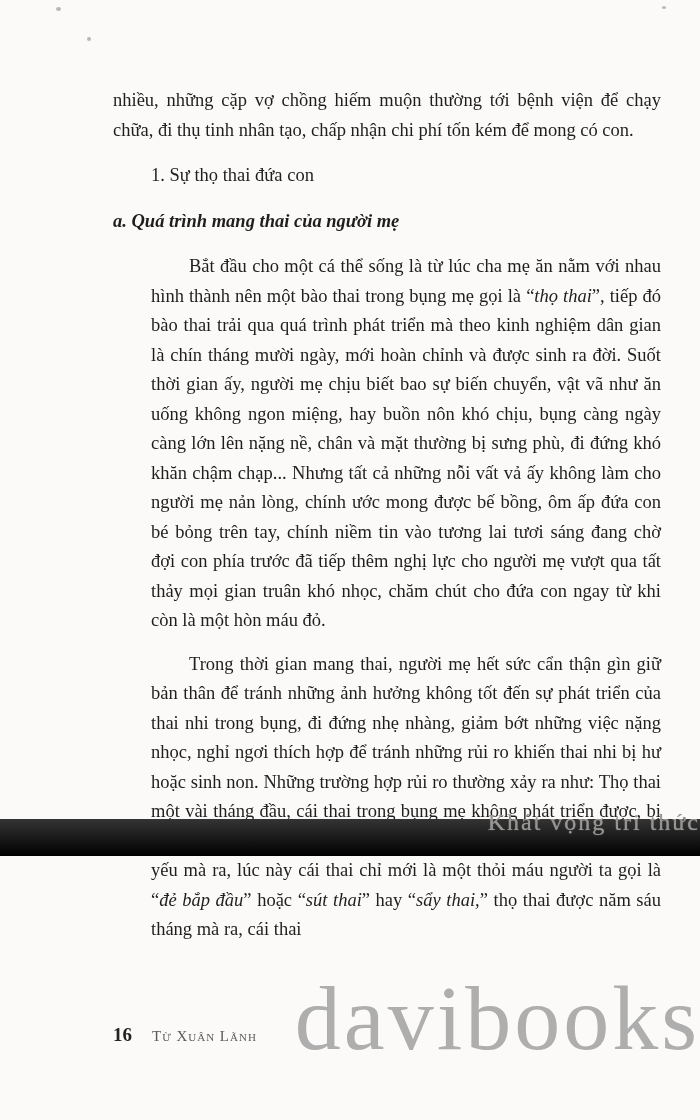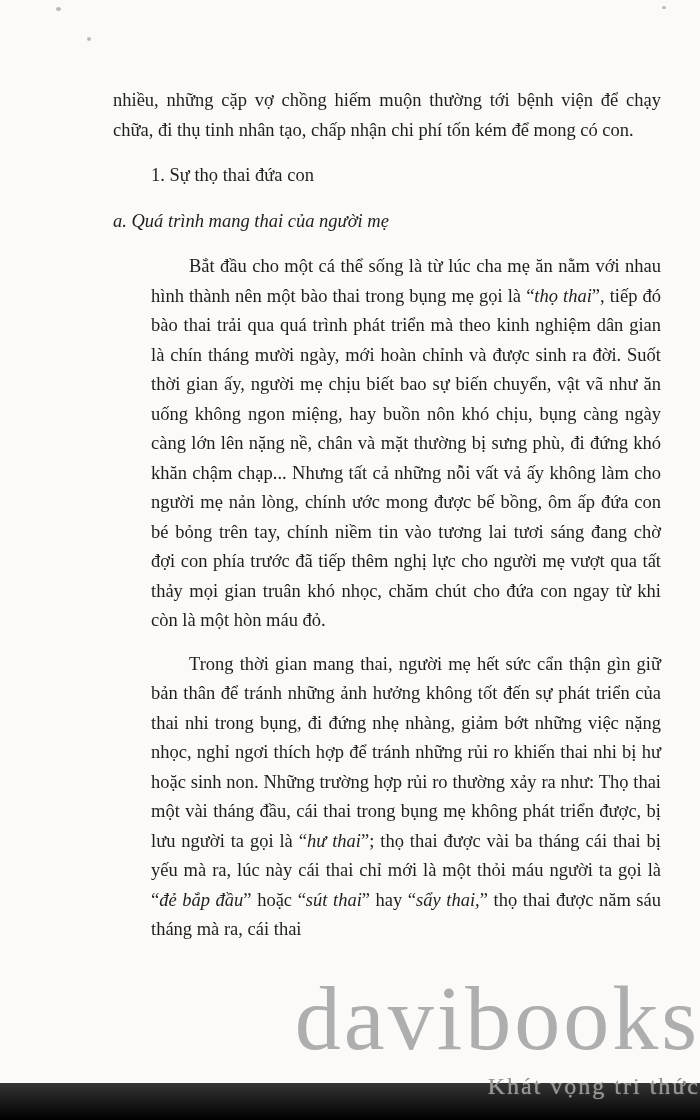--- a/index.html
+++ b/index.html
@@ -11,21 +11,21 @@
     height: 1120px;
     background: #fbfaf8;
     overflow: hidden;
     position: relative;
     font-family: "Liberation Serif", "DejaVu Serif", serif;
     color: #1e1e1e;
   }
   .page {
     position: relative;
     width: 700px;
-    height: 1120px;
+    height: 856px;
   }
   .content {
     position: absolute;
     top: 86px;
     left: 113px;
     width: 548px;
   }
   .para {
     font-size: 18.5px;
     line-height: 29.5px;
@@ -37,21 +37,21 @@
   .heading {
     font-size: 18.5px;
     line-height: 29.5px;
     font-weight: normal;
     margin: 16px 0 16px 0;
     text-indent: 38px;
   }
   .subheading {
     font-size: 18.5px;
     line-height: 29.5px;
-    font-weight: normal;
+    font-weight: bold;
     font-style: italic;
     margin: 0 0 16px 0;
   }
   .footer {
     position: absolute;
     left: 113px;
     top: 1024px;
     display: flex;
     align-items: baseline;
     z-index: 1;
@@ -128,20 +128,24 @@
 
     <h3 class="heading">1. Sự thọ thai đứa con</h3>
 
     <h4 class="subheading">a. Quá trình mang thai của người mẹ</h4>
 
     <p class="para indent"><span>Bắt đầu cho một cá thể sống là từ lúc cha mẹ ăn nằm với nhau hình thành nên một bào thai trong bụng mẹ gọi là “</span><i>thọ thai</i><span>”, tiếp đó bào thai trải qua quá trình phát triển mà theo kinh nghiệm dân gian là chín tháng mười ngày, mới hoàn chỉnh và được sinh ra đời. Suốt thời gian ấy, người mẹ chịu biết bao sự biến chuyển, vật vã như ăn uống không ngon miệng, hay buồn nôn khó chịu, bụng càng ngày càng lớn lên nặng nề, chân và mặt thường bị sưng phù, đi đứng khó khăn chậm chạp... Nhưng tất cả những nỗi vất vả ấy không làm cho người mẹ nản lòng, chính ước mong được bế bồng, ôm ấp đứa con bé bỏng trên tay, chính niềm tin vào tương lai tươi sáng đang chờ đợi con phía trước đã tiếp thêm nghị lực cho người mẹ vượt qua tất thảy mọi gian truân khó nhọc, chăm chút cho đứa con ngay từ khi còn là một hòn máu đỏ.</span></p>
 
     <p class="para indent"><span>Trong thời gian mang thai, người mẹ hết sức cẩn thận gìn giữ bản thân để tránh những ảnh hưởng không tốt đến sự phát triển của thai nhi trong bụng, đi đứng nhẹ nhàng, giảm bớt những việc nặng nhọc, nghỉ ngơi thích hợp để tránh những rủi ro khiến thai nhi bị hư hoặc sinh non. Những trường hợp rủi ro thường xảy ra như: Thọ thai một vài tháng đầu, cái thai trong bụng mẹ không phát triển được, bị lưu người ta gọi là “</span><i>hư thai</i><span>”; thọ thai được vài ba tháng cái thai bị yếu mà ra, lúc này cái thai chỉ mới là một thỏi máu người ta gọi là “</span><i>đẻ bắp đầu</i><span>” hoặc “</span><i>sút thai</i><span>” hay “</span><i>sẩy thai,</i><span>” thọ thai được năm sáu tháng mà ra, cái thai</span></p>
   </div>
 
+  <div class="footer">
+    <span class="page-num">16</span>
+    <span class="author">Từ Xuân Lãnh</span>
+  </div>
 
   <div class="bottom-bar"></div>
 
   <div class="watermark">davibooks</div>
 
   <div class="slogan">Khát vọng tri thức</div>
 
 </div>
 
 </body></html>

